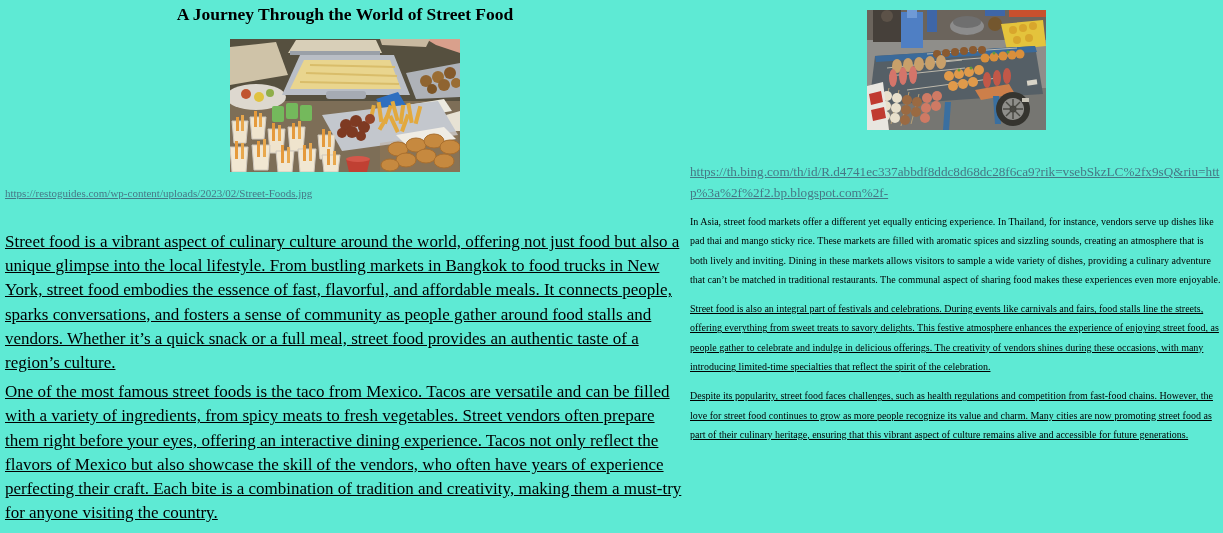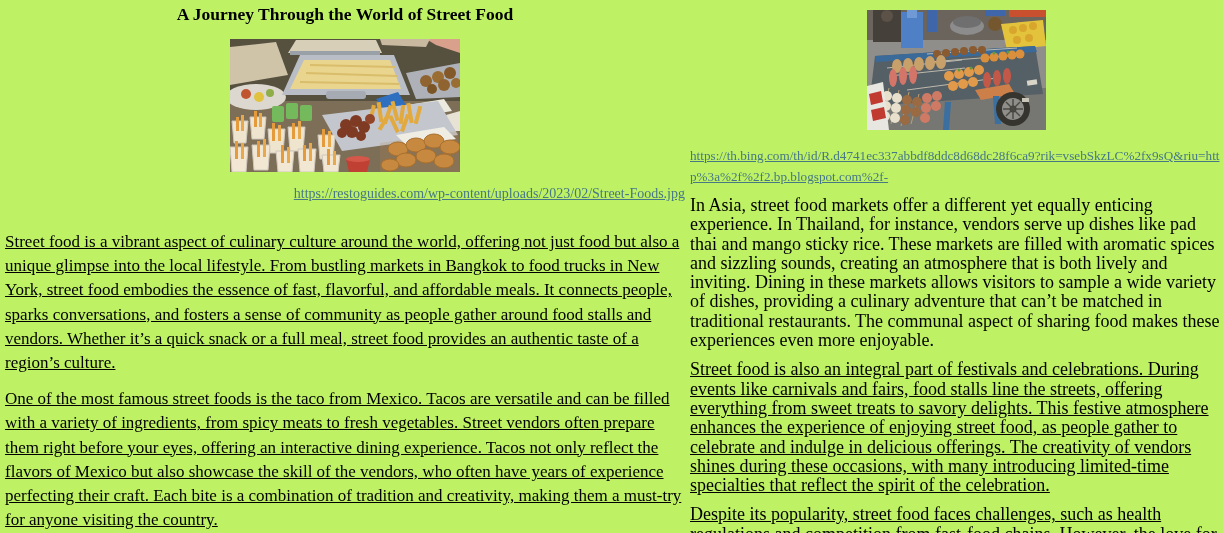--- a/index.html
+++ b/index.html
@@ -1,61 +1,61 @@
 <!DOCTYPE html>
 <html><head>
 <meta charset="utf-8">
 <style>
   html,body{margin:0;padding:0;background:#ffffff;}
   body{
     width:1223px;height:533px;overflow:hidden;position:relative;
     font-family:"Liberation Serif","DejaVu Serif",serif;
     color:#000000;
   }
-  .page{position:absolute;inset:0;background:#bef264;}
+  .page{position:absolute;inset:0;background:#5eead4;}
 
   
   .left-col{
     position:absolute;left:5px;top:0;width:680px;height:533px;
   }
   .doc-title{
     margin:0;padding-top:4px;text-align:center;
     font-size:17.5px;font-weight:bold;line-height:21px;
   }
   .left-figure{
     width:230px;height:133px;margin:14px auto 0 auto;display:block;
   }
   .left-figure svg,.right-figure svg{display:block;width:100%;height:100%;}
   .caption-link{
-    display:block;text-align:right;margin-top:11px;
-    font-size:14px;line-height:21px;
+    display:block;text-align:left;margin-top:11px;
+    font-size:11px;line-height:21px;
     color:#467886;text-decoration:underline;
   }
   .left-para{
     margin:0;margin-top:26px;
     font-size:17px;line-height:24.2px;text-align:left;text-decoration:underline;
   }
-  .left-para + .left-para{margin-top:12px;}
+  .left-para + .left-para{margin-top:5px;}
 
   
   .right-col{
     position:absolute;left:690px;top:0;width:533px;height:533px;
   }
   .right-figure{
     width:179px;height:120px;margin:10px 0 0 177px;display:block;
   }
   .right-link{
-    display:block;margin-top:15px;
+    display:block;margin-top:31px;
     font-size:13.2px;line-height:21px;
     color:#467886;text-decoration:underline;
     word-break:break-all;
   }
   .right-para{
     margin:0;margin-top:9px;
-    font-size:18px;line-height:19.3px;text-align:left;
+    font-size:10px;line-height:19.3px;text-align:left;
   }
   .right-para + .right-para{margin-top:10px;text-decoration:underline;}
 </style>
 </head>
 <body>
 
 <div class="page">
 
   <div class="left-col">
 

